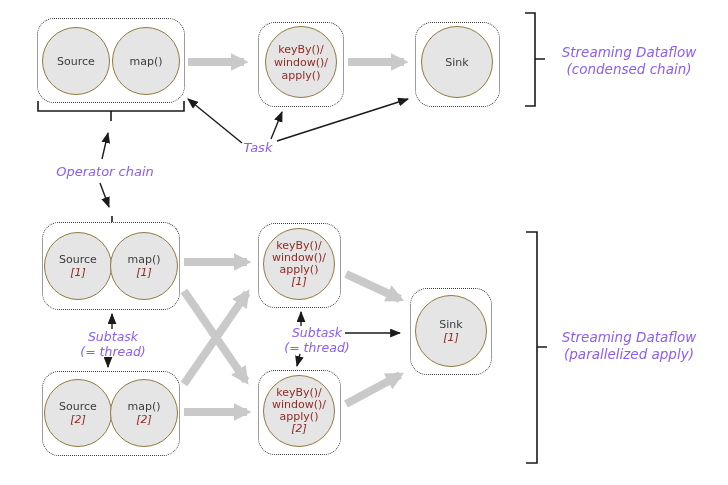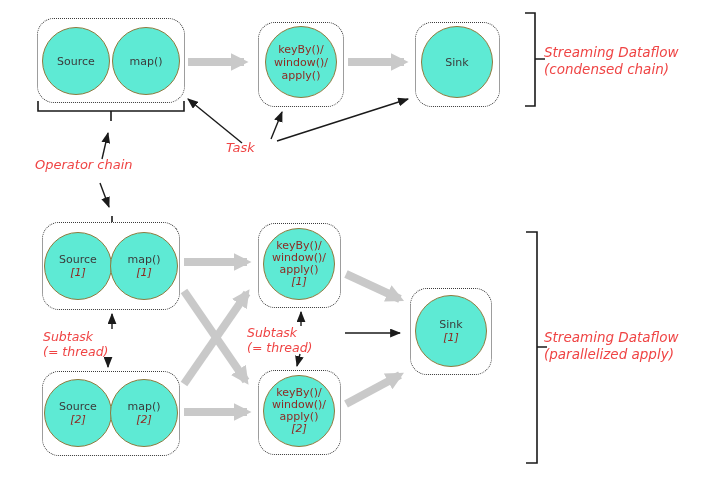--- a/index.html
+++ b/index.html
@@ -6,30 +6,30 @@
   .stage {
     position:relative; width:728px; height:485px; background:#ffffff;
     font-family:"DejaVu Sans", "Liberation Sans", sans-serif; overflow:hidden;
   }
   .arrow-layer { position:absolute; left:0; top:0; z-index:1; }
   .node-rect {
     position:absolute; border:1.5px dotted #3c3c3c; border-radius:17px;
     background:#ffffff; z-index:2; box-sizing:border-box;
   }
   .op-circle {
-    position:absolute; border-radius:50%; background:#5eead4;
+    position:absolute; border-radius:50%; background:#e5e5e5;
     border:1px solid #8F7A3E; z-index:3; box-sizing:border-box;
     display:flex; flex-direction:column; align-items:center; justify-content:center;
     text-align:center; font-size:11px; line-height:13px; color:#3b3b3b;
   }
   .maroon { color:#8E2A23; }
   .idx { color:#8E2A23; font-style:italic; }
   .ann {
     position:absolute; z-index:4; font-style:italic; font-size:13px;
-    line-height:16px; color:#ef4444; 
+    line-height:16px; color:#8b5cf6; text-align:center;
   }
 </style>
 </head>
 <body>
 
 <div class="stage">
 
   <svg class="arrow-layer" width="728" height="485">
     <defs>
       <marker id="grayhead" viewBox="0 0 10 10" markerWidth="18" markerHeight="18" refX="7.5" refY="5" orient="auto" markerUnits="userSpaceOnUse">
@@ -121,21 +121,21 @@
     <span class="maroon">apply()</span>
     <span class="idx">[2]</span>
   </div>
 
   <div class="node-rect" style="left:410px;top:288px;width:82px;height:87px;"></div>
   <div class="op-circle" style="left:415px;top:295px;width:72px;height:72px;">
     <span>Sink</span>
     <span class="idx">[1]</span>
   </div>
 
-  <div class="ann" style="left:35px;top:157px;width:140px;">Operator chain</div>
+  <div class="ann" style="left:35px;top:164px;width:140px;">Operator chain</div>
 
   <div class="ann" style="left:226px;top:140px;width:64px;">Task</div>
 
   <div class="ann" style="left:43px;top:329px;width:140px;font-size:12.5px;line-height:15px;">
     <div>Subtask</div>
     <div>(= thread)</div>
   </div>
 
   <div class="ann" style="left:247px;top:325px;width:140px;font-size:12.5px;line-height:15px;">
     <div>Subtask</div>

